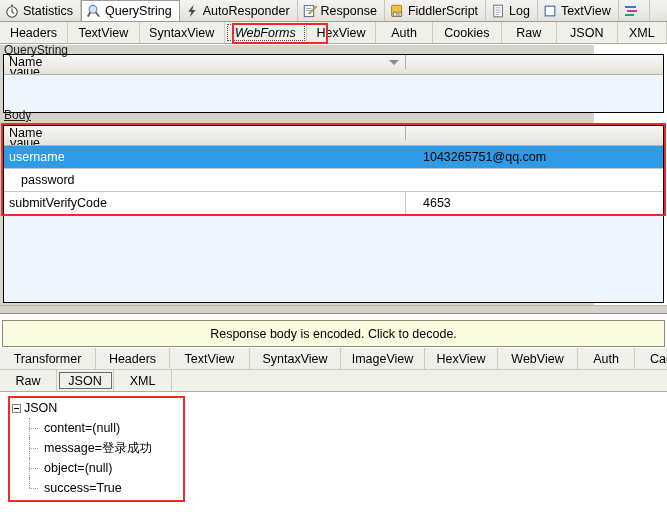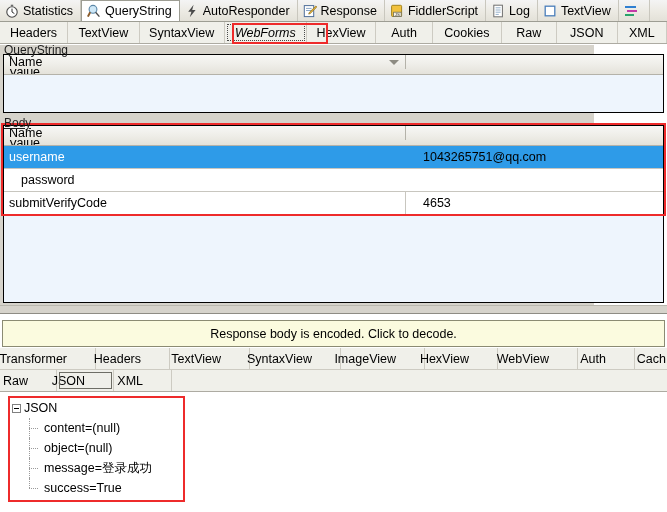--- a/index.html
+++ b/index.html
@@ -205,21 +205,21 @@
     display: flex;
     align-items: stretch;
     overflow: hidden;
     box-sizing: border-box;
   }
   .resp-tabs.row1 { top: 348px; border-bottom: 1px solid #cdcbc2; }
   .resp-tabs.row2 { top: 370px; border-bottom: 1px solid #adaba2; }
   .resp-tab {
     display: flex;
     align-items: center;
-    justify-content: flex-end;
+    justify-content: center;
     padding: 0 28px;
     white-space: nowrap;
     font-size: 12.5px;
     border-right: 1px solid #cdcbc2;
     box-sizing: border-box;
   }
   .resp-tab.selected {
     outline: 1px solid #6e6e66;
     outline-offset: -3px;
   }
@@ -406,21 +406,21 @@
         <span>Name</span>
         <span class="sort-arrow"></span>
       </div>
       <div class="gh-cell" style="flex:1">
         <span>Value</span>
       </div>
     </div>
     <div class="grid-filler" style="height:38px;"></div>
   </div>
 
-  <div class="group-caption" style="top:73px;text-decoration:underline;">Body</div>
+  <div class="group-caption" style="top:65px;text-decoration:underline;">Body</div>
 
   <div class="grid" style="left:3px; top:80px; width:661px; height:178px;">
     <div class="grid-head">
       <div class="gh-cell" style="width:402px">
         <span>Name</span>
       </div>
       <div class="gh-cell" style="flex:1">
         <span>Value</span>
       </div>
     </div>
@@ -500,24 +500,24 @@
     <div class="tree-node">
       <span class="expander"></span>
       <span>JSON</span>
     </div>
 
     <div class="tree-children">
       <div class="tree-leaf">
         <span>content=(null)</span>
       </div>
       <div class="tree-leaf">
+        <span>message=登录成功</span>
+      </div>
+      <div class="tree-leaf">
         <span>object=(null)</span>
-      </div>
-      <div class="tree-leaf">
-        <span>message=登录成功</span>
       </div>
       <div class="tree-leaf last">
         <span>success=True</span>
       </div>
     </div>
   </div>
 </div>
 
 <div class="redbox" style="left:8px; top:396px; width:177px; height:106px;"></div>
 

